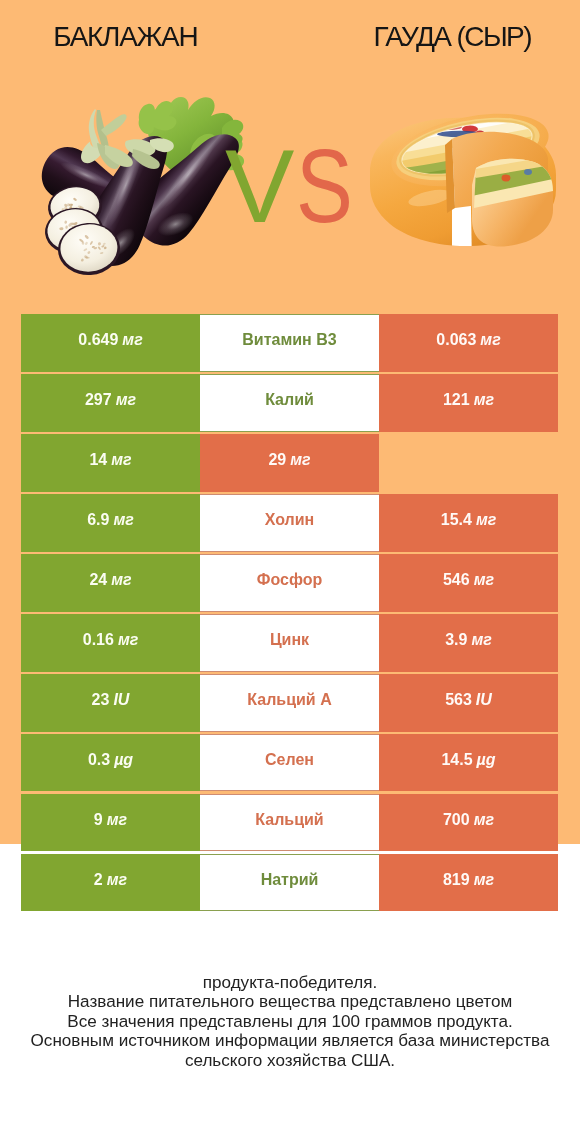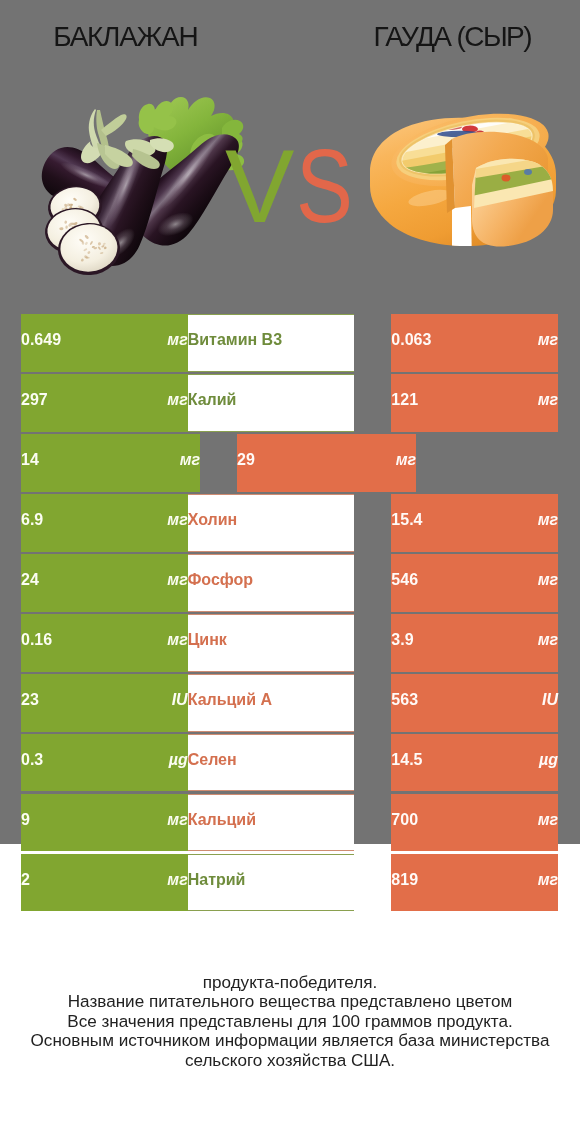--- a/index.html
+++ b/index.html
@@ -1,38 +1,38 @@
 <!DOCTYPE html>
 <html><head>
 <meta charset="utf-8">
 <title>Food comparison infographic</title>
 <style>
   html,body{margin:0;padding:0;}
   body{width:580px;height:1144px;background:#ffffff;
        font-family:"Liberation Sans",sans-serif;overflow:hidden;position:relative;}
-  .page{position:absolute;left:0;top:0;width:580px;height:844px;background:#737373;}
+  .page{position:absolute;left:0;top:0;width:580px;height:844px;background:#fdba74;}
 
   
   .titles{position:absolute;left:0;top:0;width:580px;height:72px;}
   .title{position:absolute;top:22px;font-size:28px;line-height:30px;color:#151515;
          font-weight:400;white-space:nowrap;}
   .title-l{left:0;width:252px;text-align:center;letter-spacing:-1.3px;text-indent:-1.3px;}
   .title-r{left:290px;width:326px;text-align:center;letter-spacing:-1.6px;text-indent:-1.6px;}
 
   
   .hero{position:absolute;left:0;top:0;width:580px;height:300px;}
   .hero svg{position:absolute;left:0;top:0;}
 
   
   .table{position:absolute;left:21px;top:314px;width:537px;}
   .row{display:flex;height:57.6px;margin-bottom:2.4px;}
-  .cell{display:flex;align-items:center;justify-content:space-between;width:179px;
+  .cell{display:flex;align-items:center;justify-content:center;width:179px;
         box-sizing:border-box;}
   .cell.l{background:#81a630;color:#fbfdf2;}
-  .cell.r{background:#e26e49;color:#fffaf7;margin-left:37px;}
+  .cell.r{background:#e26e49;color:#fffaf7;}
   .cell.m{background:#ffffff;border-top:1px solid;border-bottom:1px solid;
           font-weight:bold;font-size:16px;letter-spacing:0px;}
   .cell.m span{position:relative;top:-2.5px;}
   .num{font-size:16px;font-weight:bold;letter-spacing:0px;position:relative;top:-2.5px;}
   .unit{font-size:16px;margin-left:4px;font-weight:bold;position:relative;top:-2.5px;font-style:italic;}
 
   .win-green .cell.m{color:#6f8c3c;border-color:#8aa04f;}
   .win-orange .cell.m{color:#d4704f;border-color:#cf8c72;}
 
   

